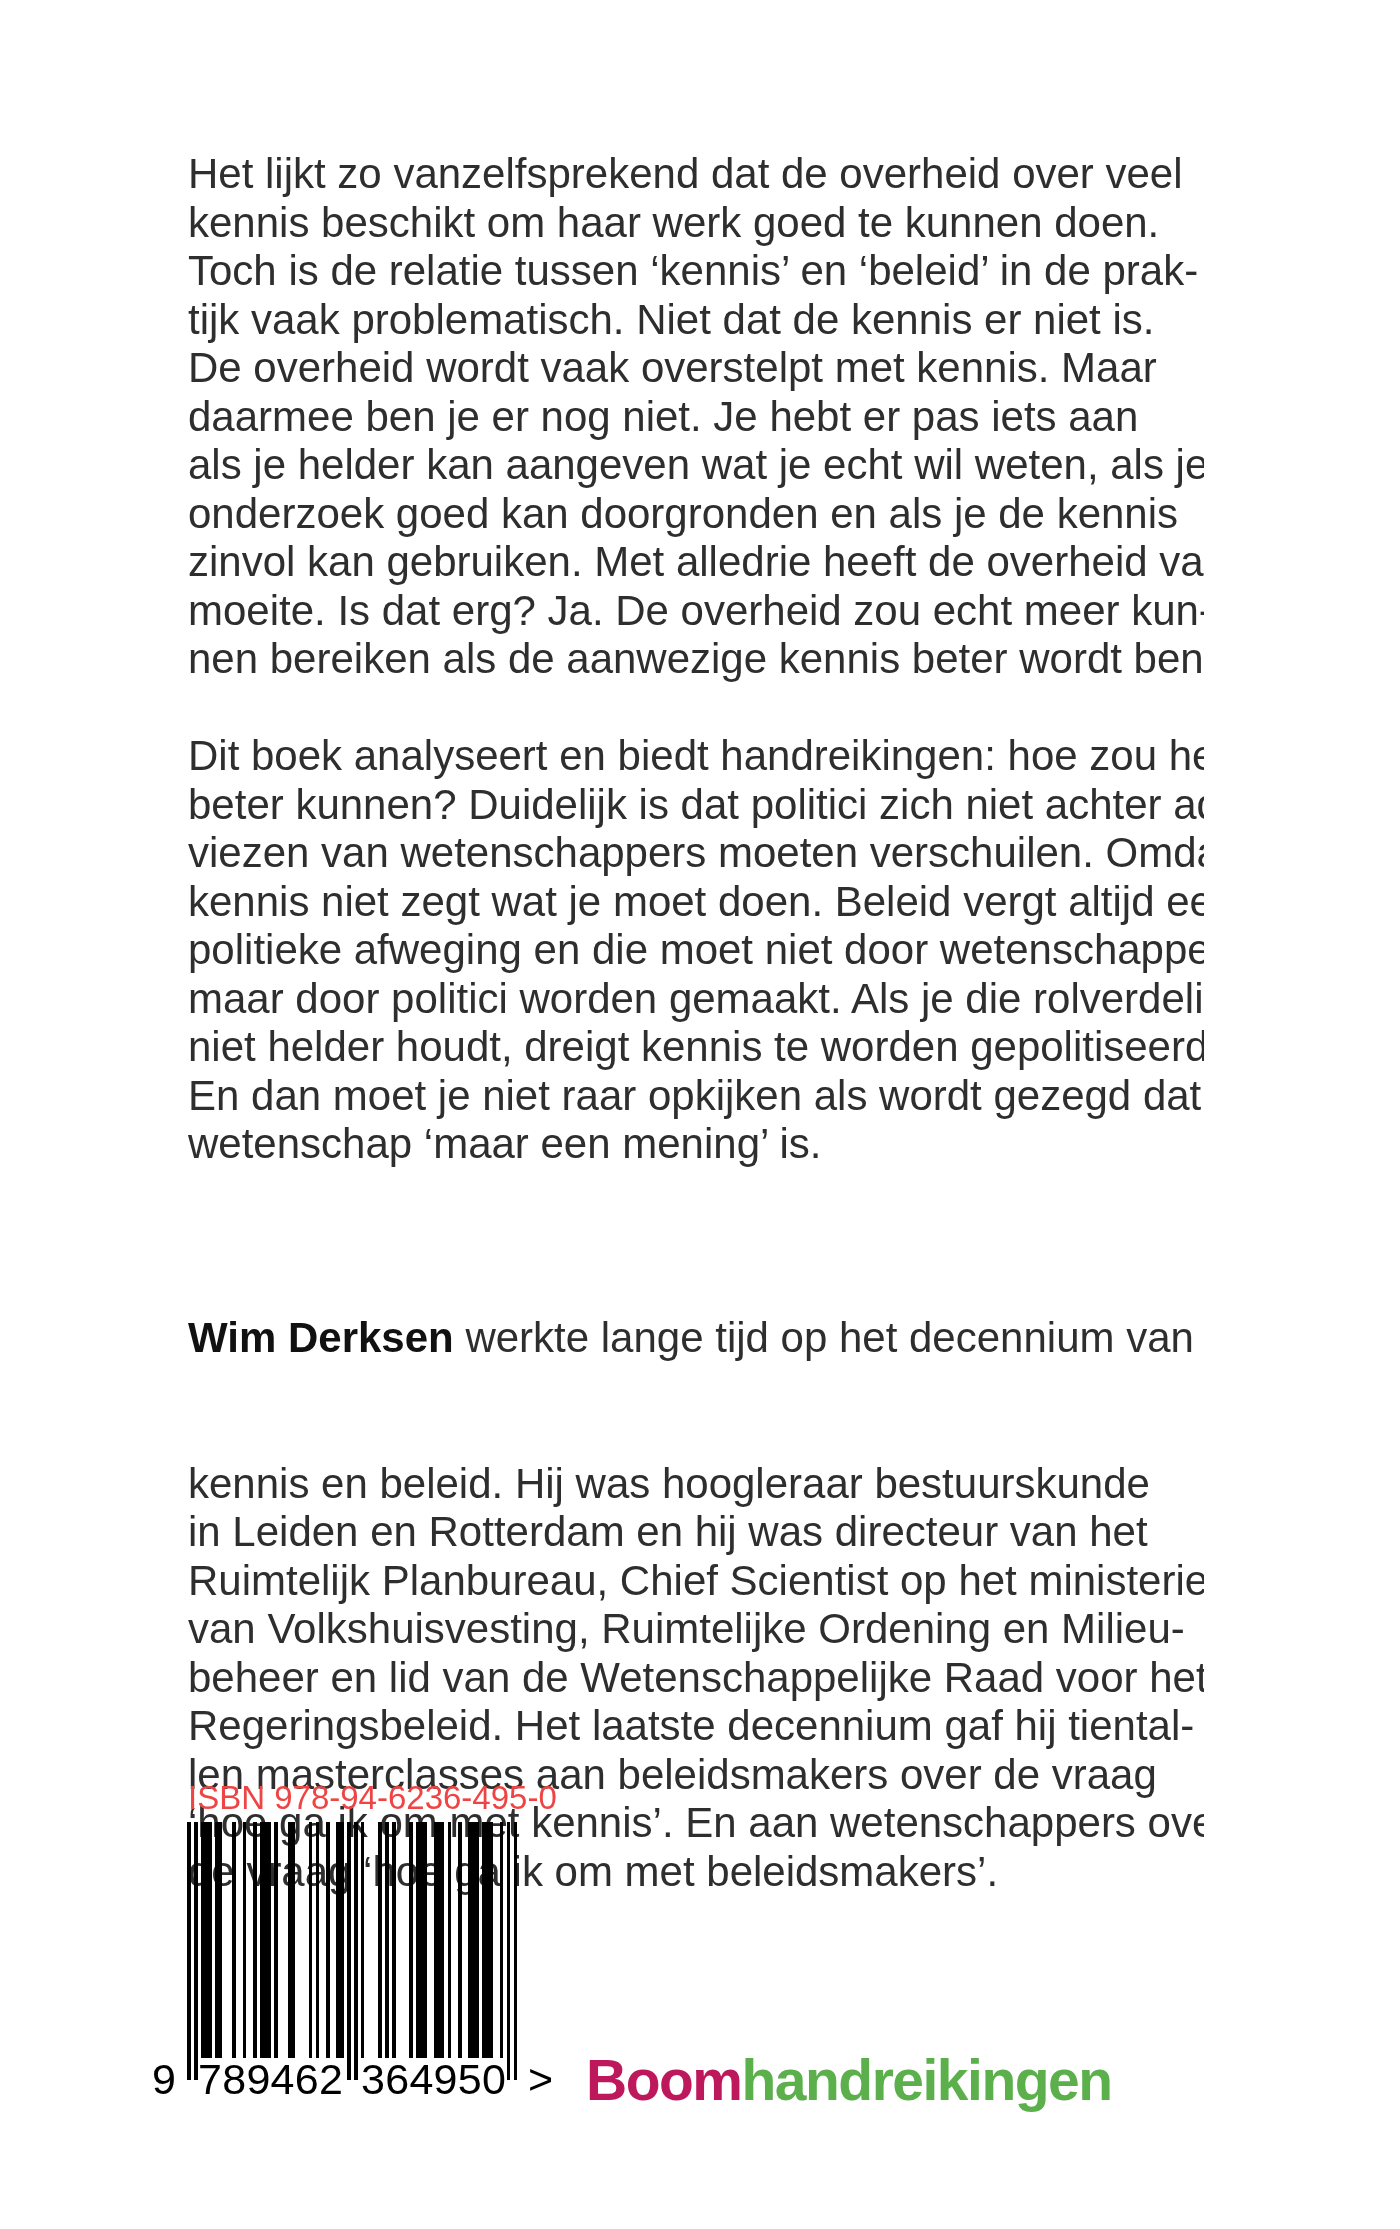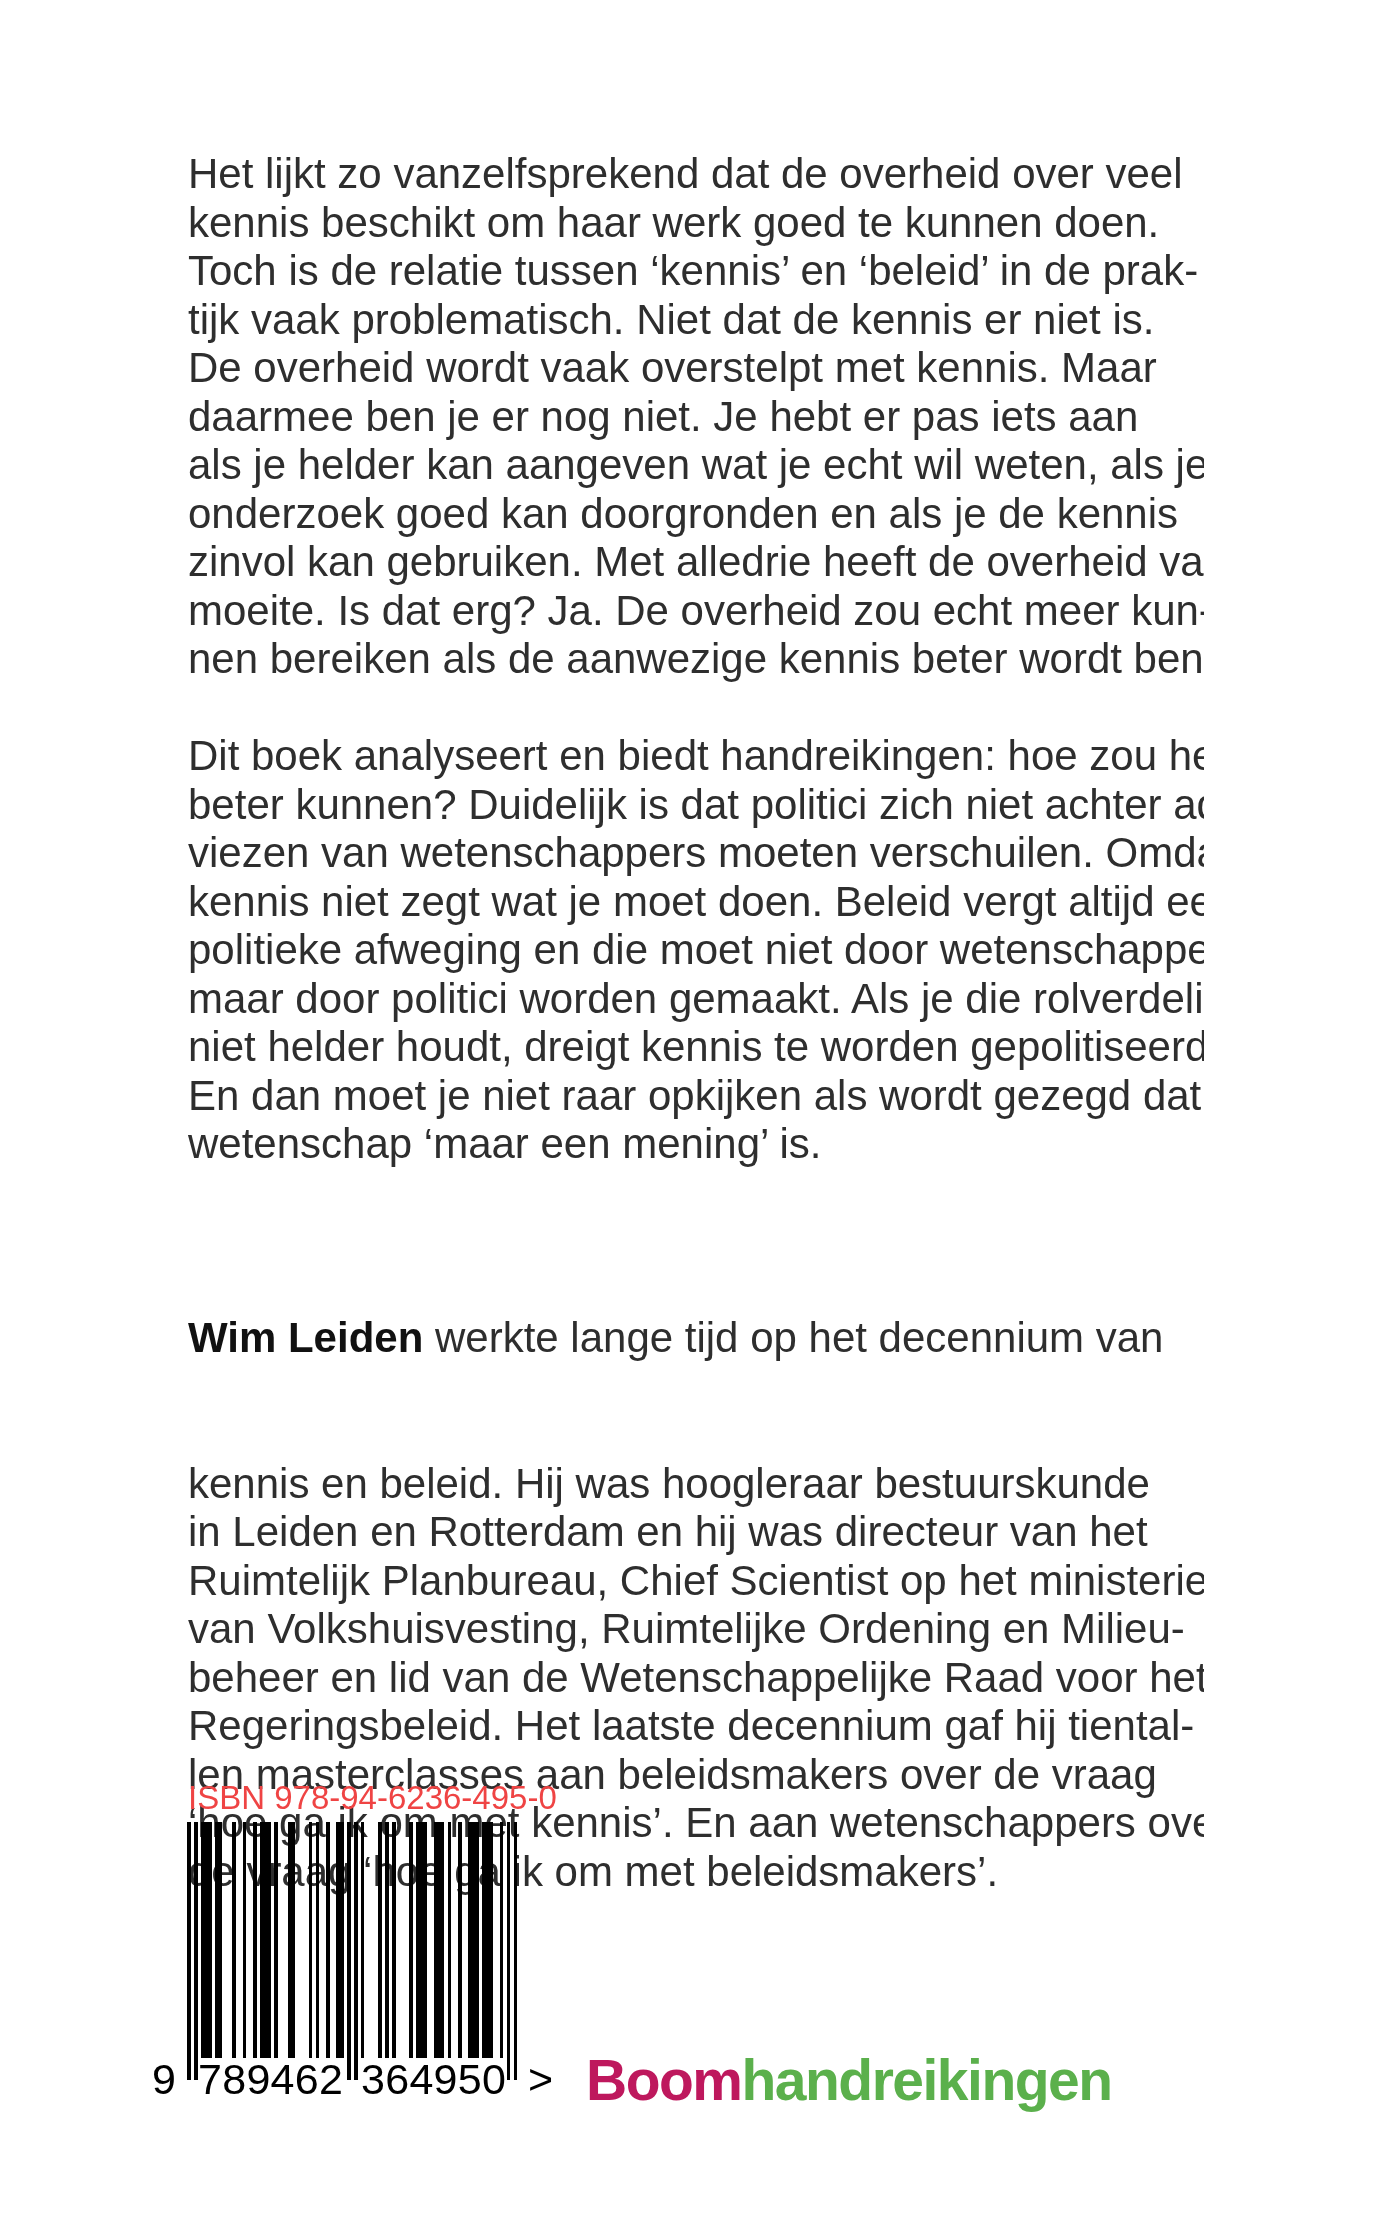--- a/index.html
+++ b/index.html
@@ -61,21 +61,21 @@
     <div class="para">Dit boek analyseert en biedt handreikingen: hoe zou het
 beter kunnen? Duidelijk is dat politici zich niet achter ad-
 viezen van wetenschappers moeten verschuilen. Omdat
 kennis niet zegt wat je moet doen. Beleid vergt altijd een
 politieke afweging en die moet niet door wetenschappers
 maar door politici worden gemaakt. Als je die rolverdeling
 niet helder houdt, dreigt kennis te worden gepolitiseerd.
 En dan moet je niet raar opkijken als wordt gezegd dat
 wetenschap ‘maar een mening’ is.</div>
     <div class="para bio">
-      <div class="first-line"><span class="author">Wim Leiden</span><span> werkte lange tijd op het decennium van</span></div>
+      <div class="first-line"><span class="author">Wim Derksen</span><span> werkte lange tijd op het decennium van</span></div>
       <div>kennis en beleid. Hij was hoogleraar bestuurskunde
 in Leiden en Rotterdam en hij was directeur van het
 Ruimtelijk Planbureau, Chief Scientist op het ministerie
 van Volkshuisvesting, Ruimtelijke Ordening en Milieu-
 beheer en lid van de Wetenschappelijke Raad voor het
 Regeringsbeleid. Het laatste decennium gaf hij tiental-
 len masterclasses aan beleidsmakers over de vraag
 ‘hoe ga ik om met kennis’. En aan wetenschappers over
 de vraag ‘hoe ga ik om met beleidsmakers’.</div>
     </div>

